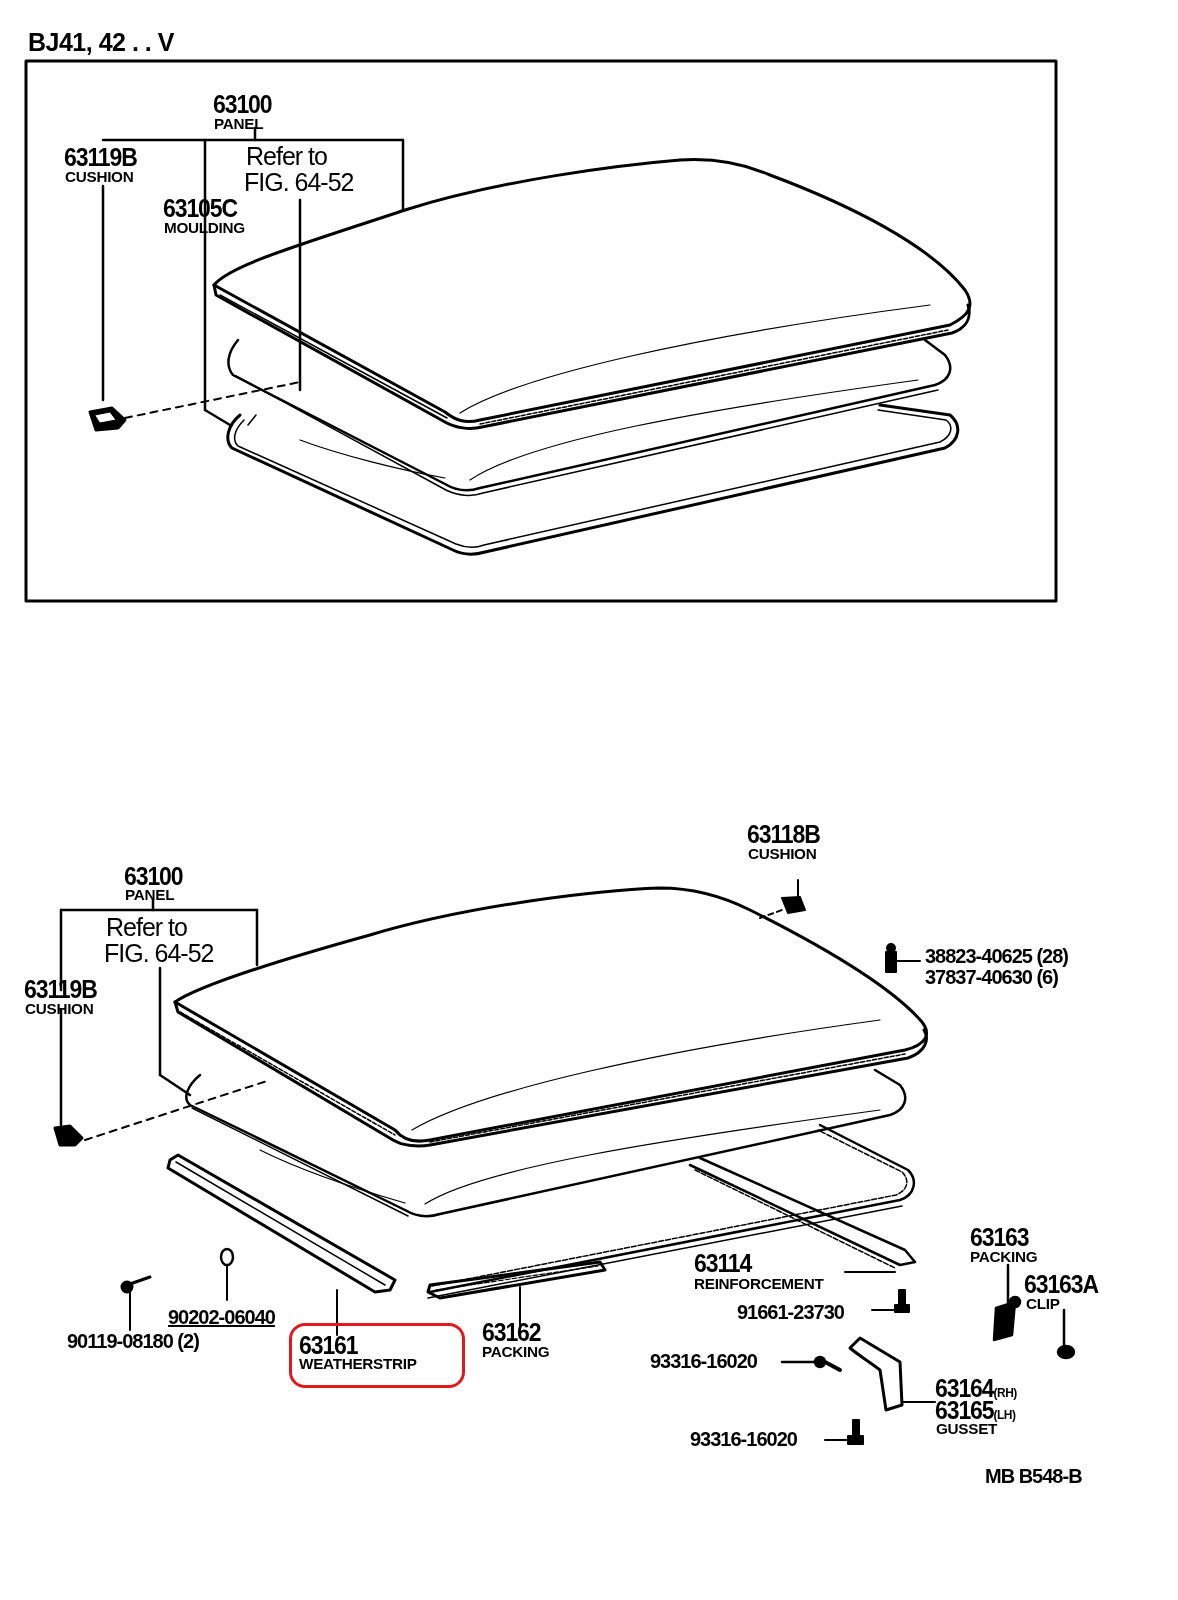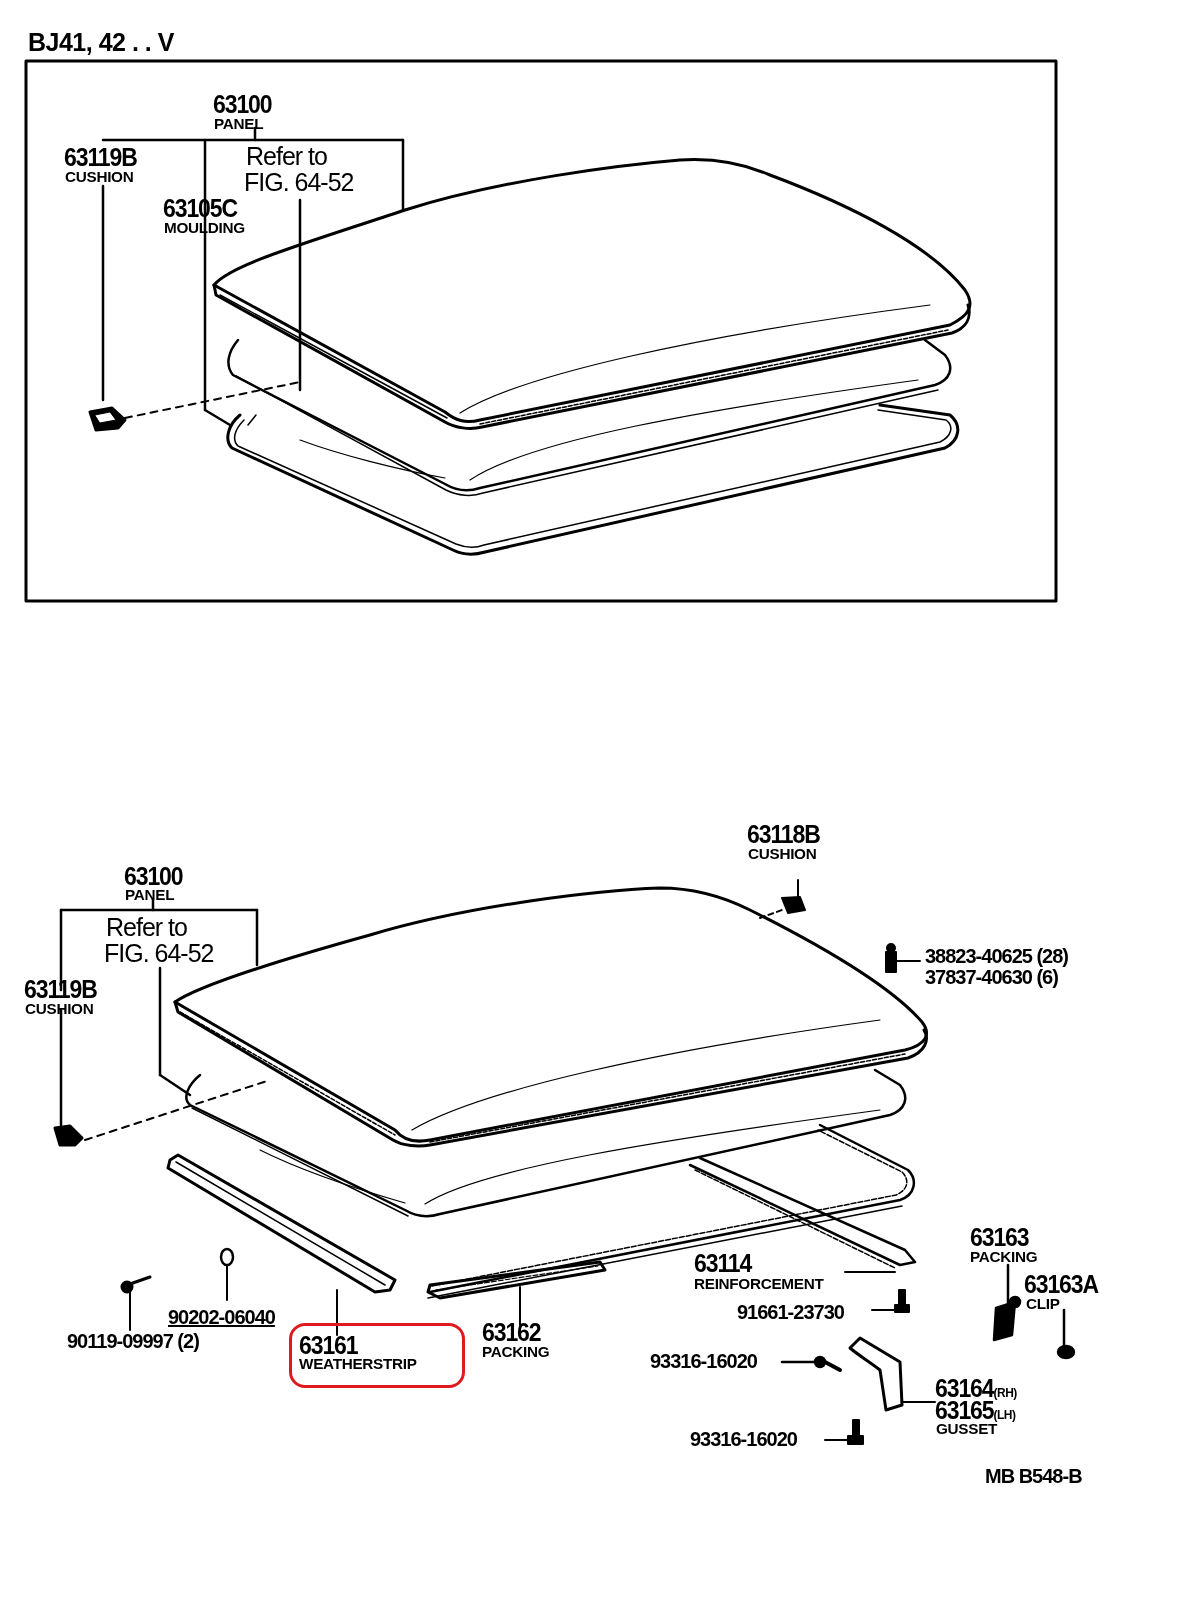--- a/index.html
+++ b/index.html
@@ -223,17 +223,17 @@
 
 <div class="highlight" style="left:289px; top:1323px; width:176px; height:65px;"></div>
 <div class="pn" style="left:299px; top:1333px;">63161</div>
 <div class="nm" style="left:299px; top:1356px;">WEATHERSTRIP</div>
 
 <div class="pn" style="left:482px; top:1320px;">63162</div>
 <div class="nm" style="left:482px; top:1344px;">PACKING</div>
 
 <div class="hw" style="left:168px; top:1306px;text-decoration:underline;">90202-06040</div>
 <div class="hw" style="left:67px; top:1330px;">
-  <span>90119-09997</span>
+  <span>90119-08180</span>
   <span>(2)</span>
 </div>
 
 <div class="hw" style="left:985px; top:1465px;">MB  B548-B</div>
 
 </body></html>

